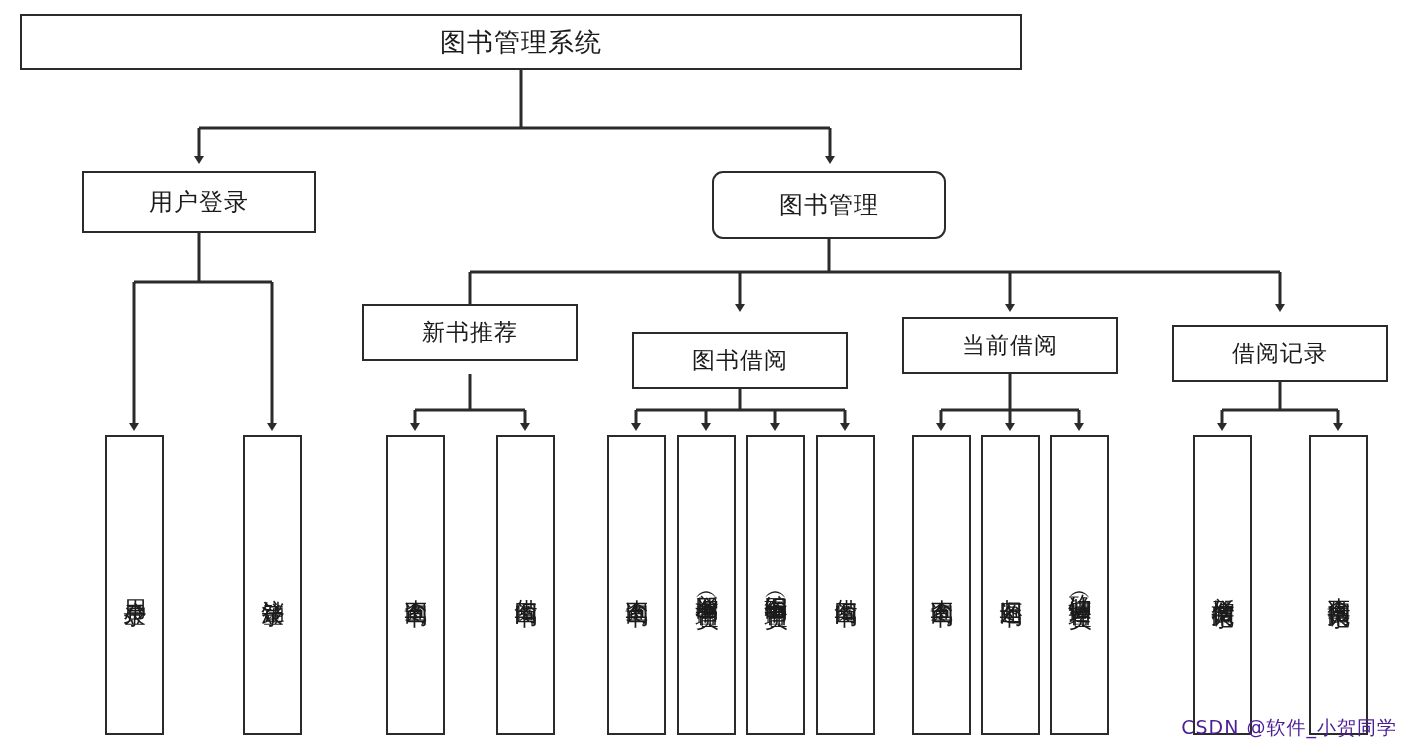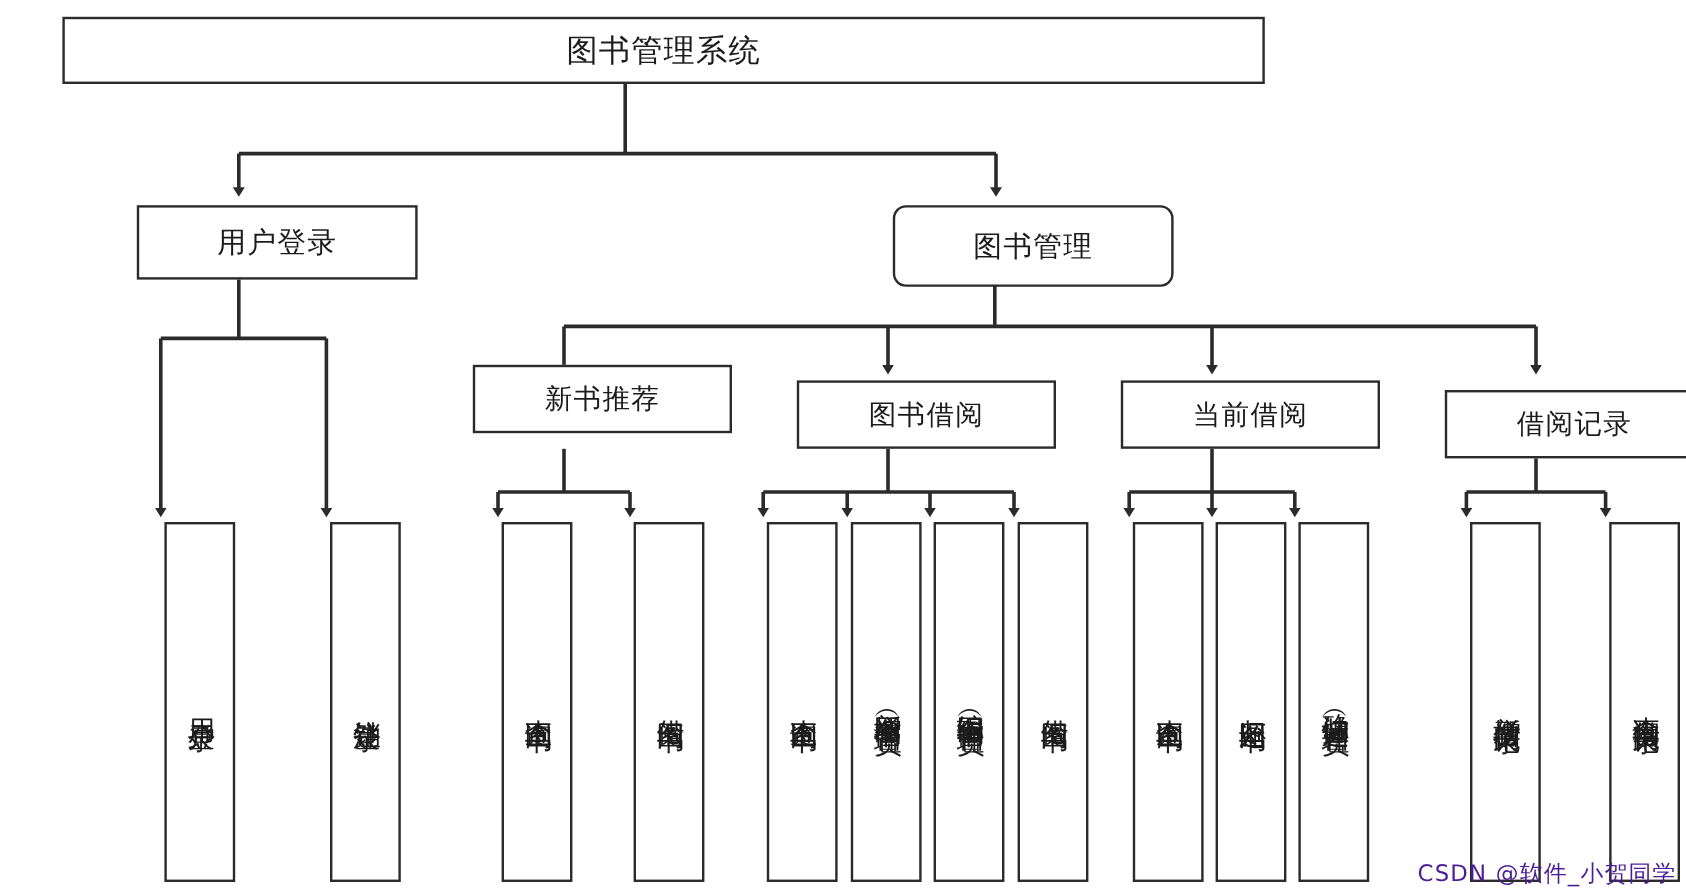--- a/index.html
+++ b/index.html
@@ -19,21 +19,20 @@
   }
   .node {
     position: absolute;
     box-sizing: border-box;
     border: 2.5px solid #2b2b2b;
     background: #ffffff;
     display: flex;
     align-items: center;
     justify-content: center;
     color: #1b1b1b;
-    margin-left: 32px;
   }
   .node-root {
     font-size: 26px;
     letter-spacing: 1px;
   }
   .node-l2 {
     font-size: 24px;
     letter-spacing: 1px;
   }
   .node-l3 {
@@ -134,21 +133,21 @@
   <div class="node node-l2" style="left:82px; top:171px; width:234px; height:62px;">
     <span>用户登录</span>
   </div>
   <div class="node node-l2" style="left:712px; top:171px; width:234px; height:68px;border-radius:11px;">
     <span>图书管理</span>
   </div>
 
   <div class="node node-l3" style="left:362px; top:304px; width:216px; height:57px;">
     <span>新书推荐</span>
   </div>
-  <div class="node node-l3" style="left:632px; top:317px; width:216px; height:57px;">
+  <div class="node node-l3" style="left:632px; top:332px; width:216px; height:57px;">
     <span>图书借阅</span>
   </div>
   <div class="node node-l3" style="left:902px; top:317px; width:216px; height:57px;">
     <span>当前借阅</span>
   </div>
   <div class="node node-l3" style="left:1172px; top:325px; width:216px; height:57px;">
     <span>借阅记录</span>
   </div>
 
   <div class="node node-leaf" style="left:105px; top:435px; width:59px; height:300px;">

